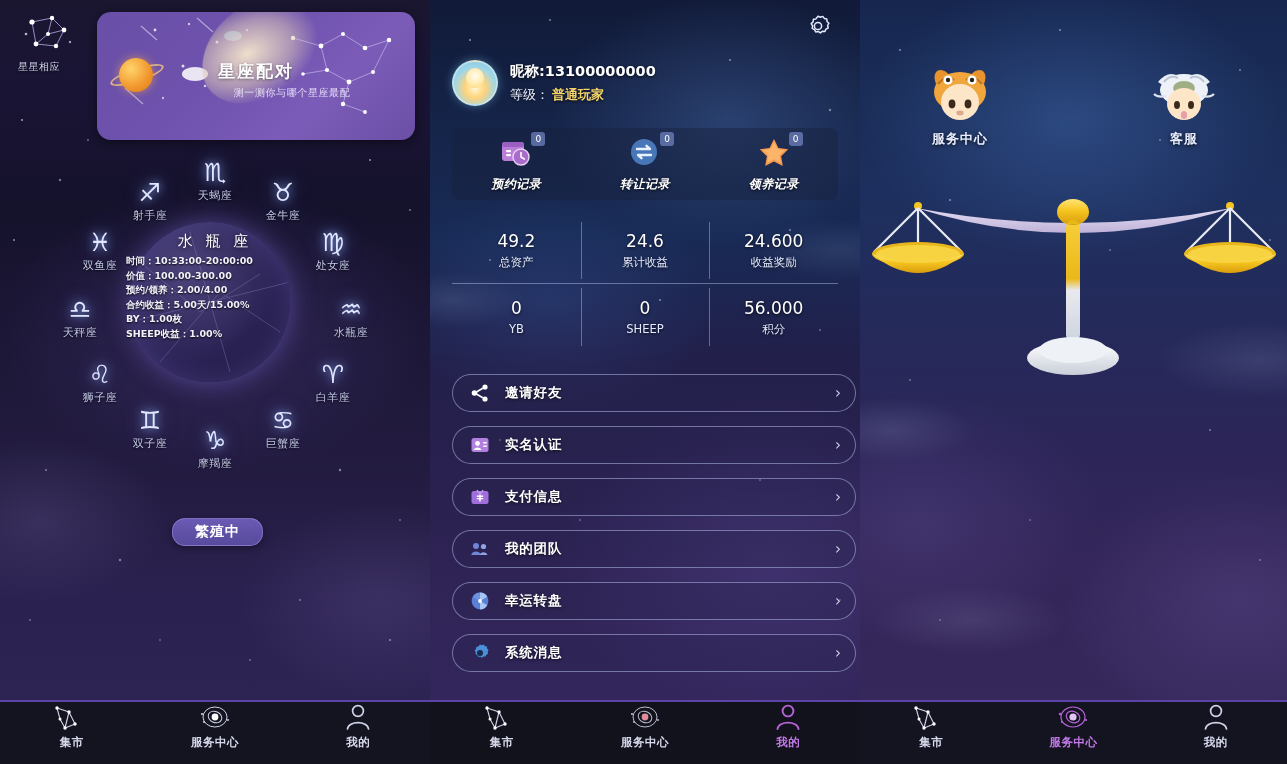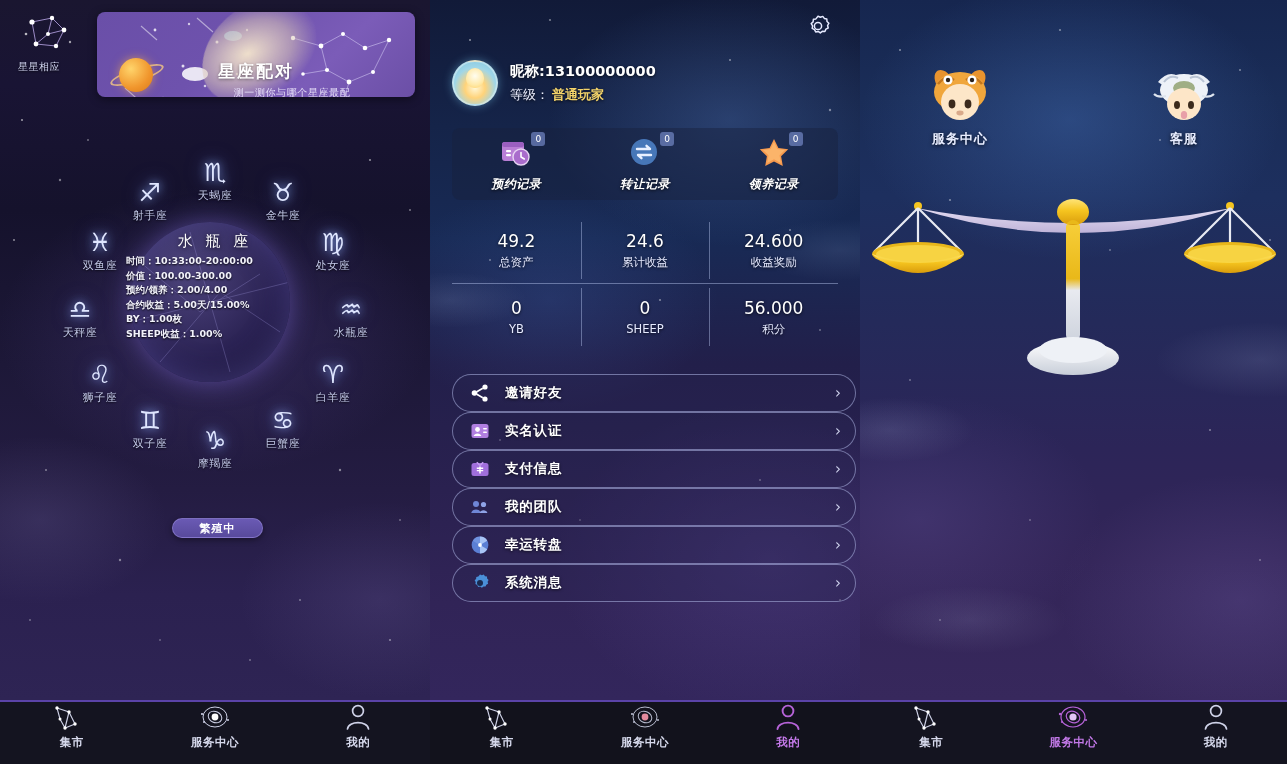--- a/index.html
+++ b/index.html
@@ -63,22 +63,22 @@
   .corner-icon {
     position:absolute; left:18px; top:12px; width:76px; text-align:left;
     z-index: 6;
   }
   .corner-icon .cglyph { display:block; height:46px; }
   .corner-icon .clabel {
     display:block; font-size:10px; color:#cfd3ee; margin-top:2px;
     letter-spacing:.5px; text-shadow:0 1px 2px rgba(0,0,0,.8);
   }
   .banner {
-    position:absolute; left:97px; top:12px; width:318px; height:85px;
-    border-radius:8px; overflow:hidden;
+    position:absolute; left:97px; top:12px; width:318px; height:128px;
+    border-radius:14px; overflow:hidden;
     background: linear-gradient(135deg,#6a4fa8 0%, #6e52ad 40%, #7b5cb8 70%, #6b4fa6 100%);
     box-shadow: 0 2px 10px rgba(0,0,0,.45);
     z-index:5;
   }
   .banner .moon {
     position:absolute; right:96px; top:-10px; width:120px; height:96px;
     background: radial-gradient(ellipse at 40% 50%, rgba(245,230,205,.95), rgba(220,200,185,.55) 45%, rgba(160,140,180,0) 72%);
     transform: rotate(-18deg) skewX(-8deg);
     border-radius: 60% 40% 55% 45%;
     filter: blur(.4px);
@@ -128,25 +128,25 @@
     font-size:15px; font-weight:normal; color:#fff; letter-spacing:4px;
     text-shadow:0 1px 4px rgba(0,0,0,.7); z-index:3;
   }
   .orb-stats {
     position:absolute; left:126px; top:104px; width:176px; z-index:3;
     font-size:9.5px; line-height:14.5px; color:#f2f2fb; font-weight:bold;
     text-shadow:0 1px 2px rgba(0,0,0,.9);
     font-family:"DejaVu Sans","Liberation Sans",sans-serif;
   }
   .breed-btn {
-    position:absolute; left:172px; top:368px; width:91px; height:20px; z-index:4;
+    position:absolute; left:172px; top:368px; width:91px; height:28px; z-index:4;
     border-radius:13px;
     background: linear-gradient(180deg,#6a5ab4,#584a9c);
     border:1px solid rgba(160,145,225,.5);
-    color:#fff; font-size:11px; font-weight:bold; letter-spacing:1px;
+    color:#fff; font-size:14px; font-weight:bold; letter-spacing:1px;
     display:flex; align-items:center; justify-content:center;
     box-shadow:0 2px 6px rgba(0,0,0,.4);
   }
 
   
   .gear-btn {
     position:absolute; right:28px; top:12px; width:28px; height:28px; z-index:6;
   }
   .profile {
     position:absolute; left:22px; top:60px; display:flex; align-items:center; gap:12px; z-index:5;
@@ -191,21 +191,21 @@
   .scell { flex:1; text-align:center; position:relative; display:flex; flex-direction:column; justify-content:center; }
   .scell + .scell::before {
     content:""; position:absolute; left:0; top:4px; bottom:4px; width:1px;
     background:rgba(200,215,255,.40);
   }
   .scell .sval { font-size:17px; color:#fff; text-shadow:0 1px 3px rgba(0,0,0,.7); }
   .scell .slab { font-size:11.5px; color:#e6eaff; margin-top:4px; text-shadow:0 1px 3px rgba(0,0,0,.7); }
 
   .menu { position:absolute; left:22px; top:374px; width:404px; z-index:5; }
   .mitem {
-    height:38px; 
+    height:38px; margin-bottom:14px;
     border:1px solid rgba(190,200,245,.50);
     border-radius:19px;
     background: rgba(40,36,78,.30);
     display:flex; align-items:center; padding:0 14px 0 16px;justify-content:space-between;
   }
   .mitem .micon { width:22px; height:22px; flex:none; display:flex; align-items:center; justify-content:center; }
   .mitem .mlabel {
     flex:1; margin-left:14px; font-size:13.5px; color:#fff; font-weight:bold;
     letter-spacing:.8px; text-shadow:0 1px 3px rgba(0,0,0,.7);
   }

